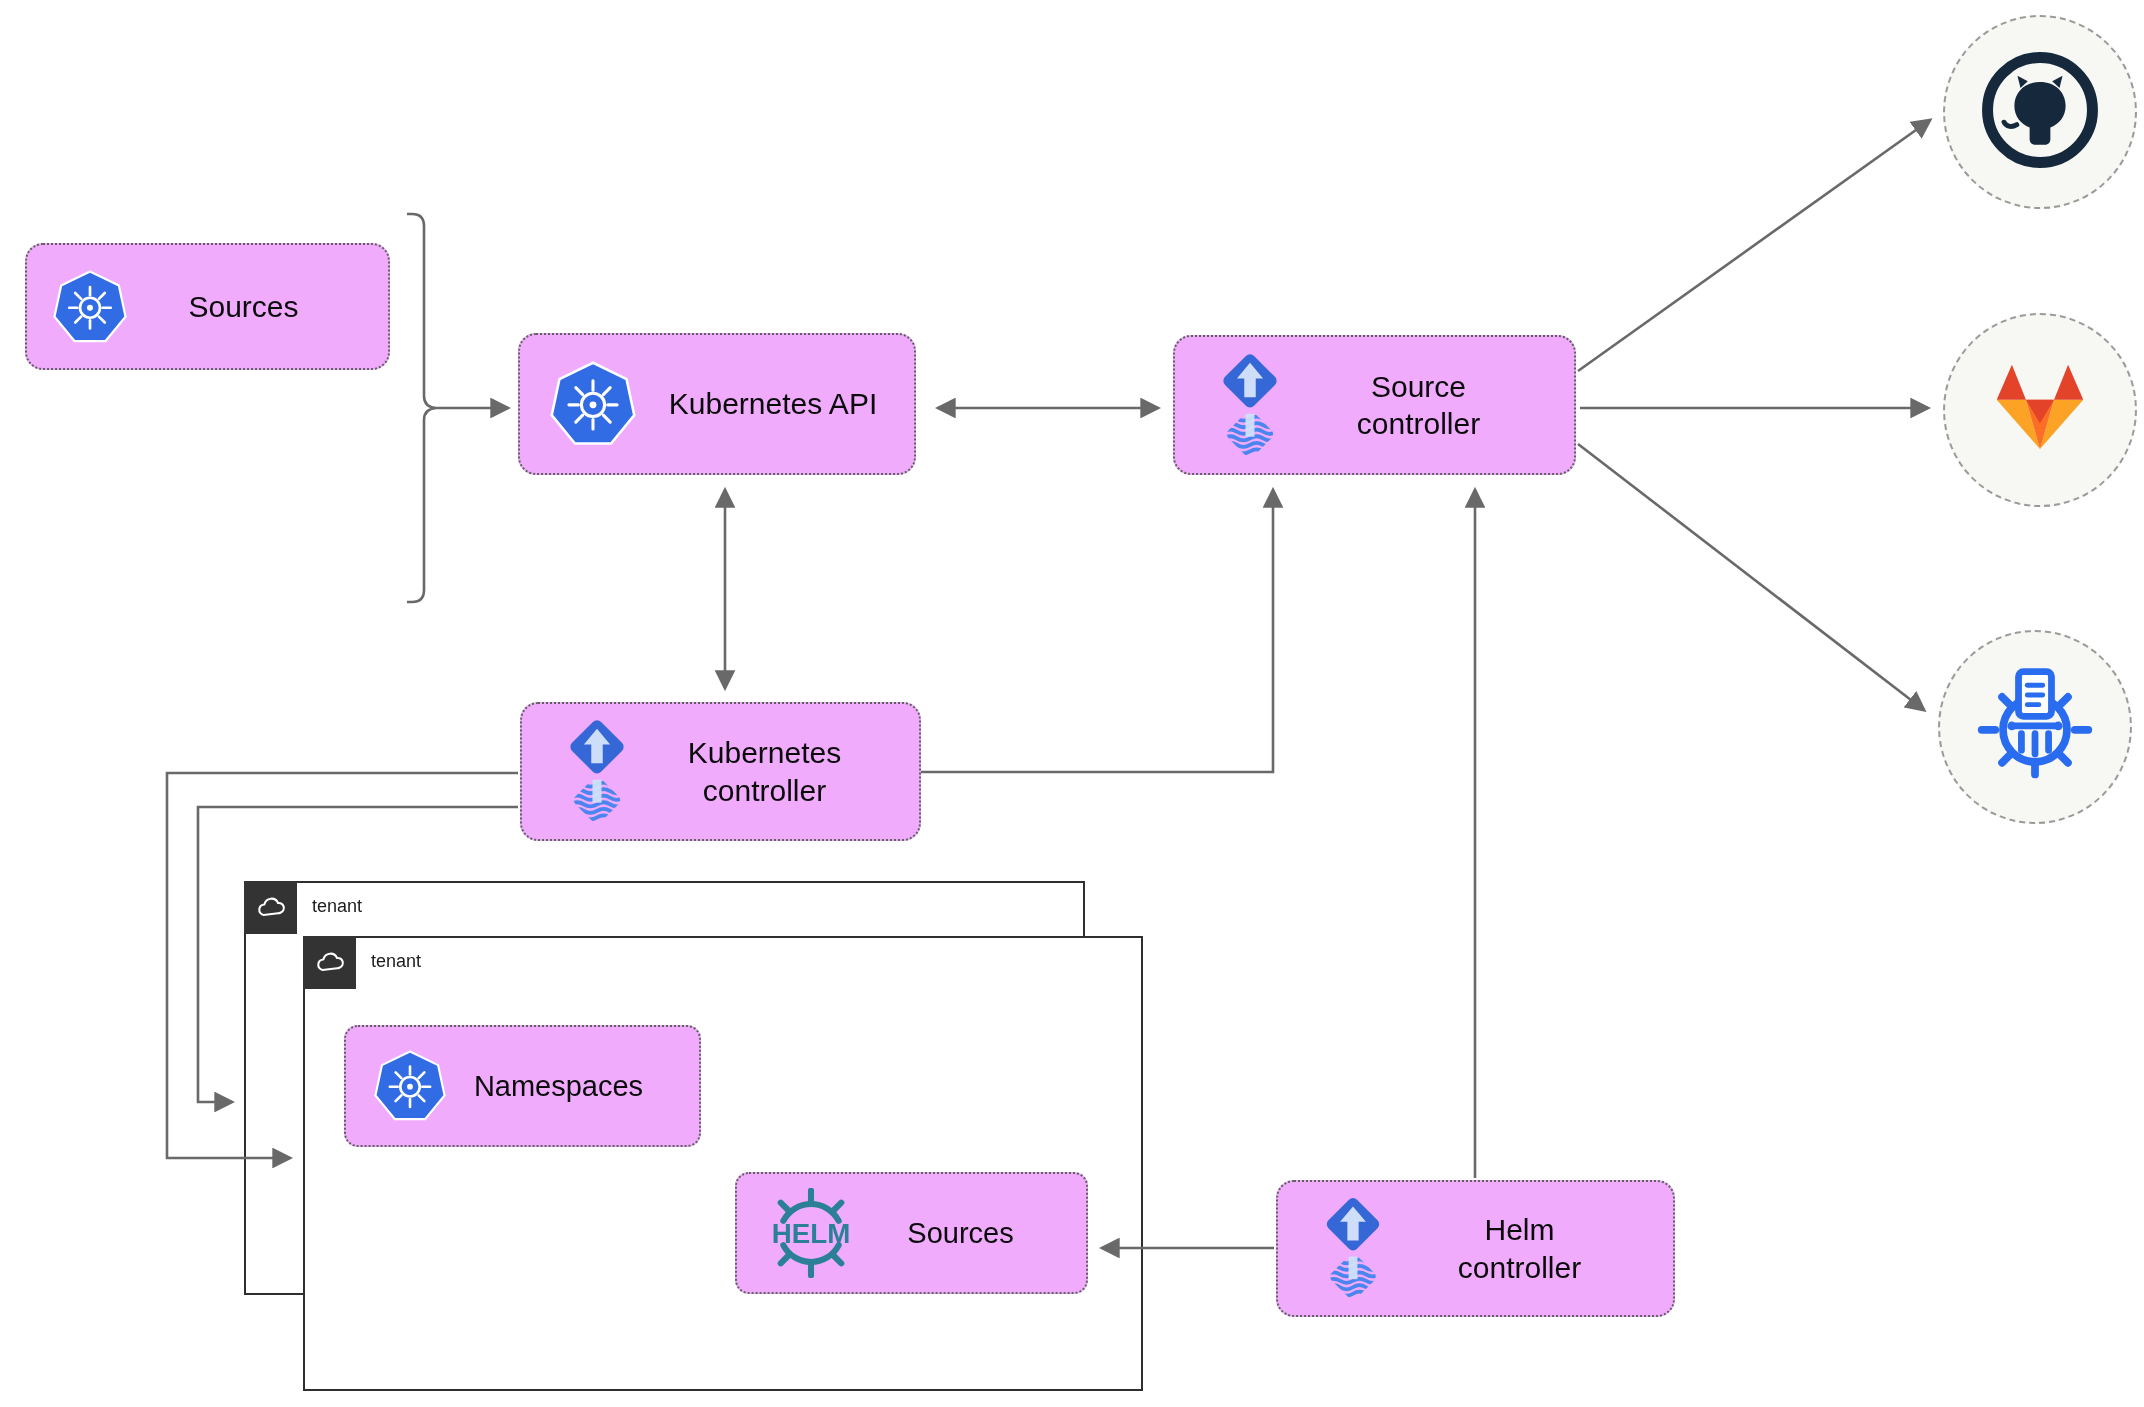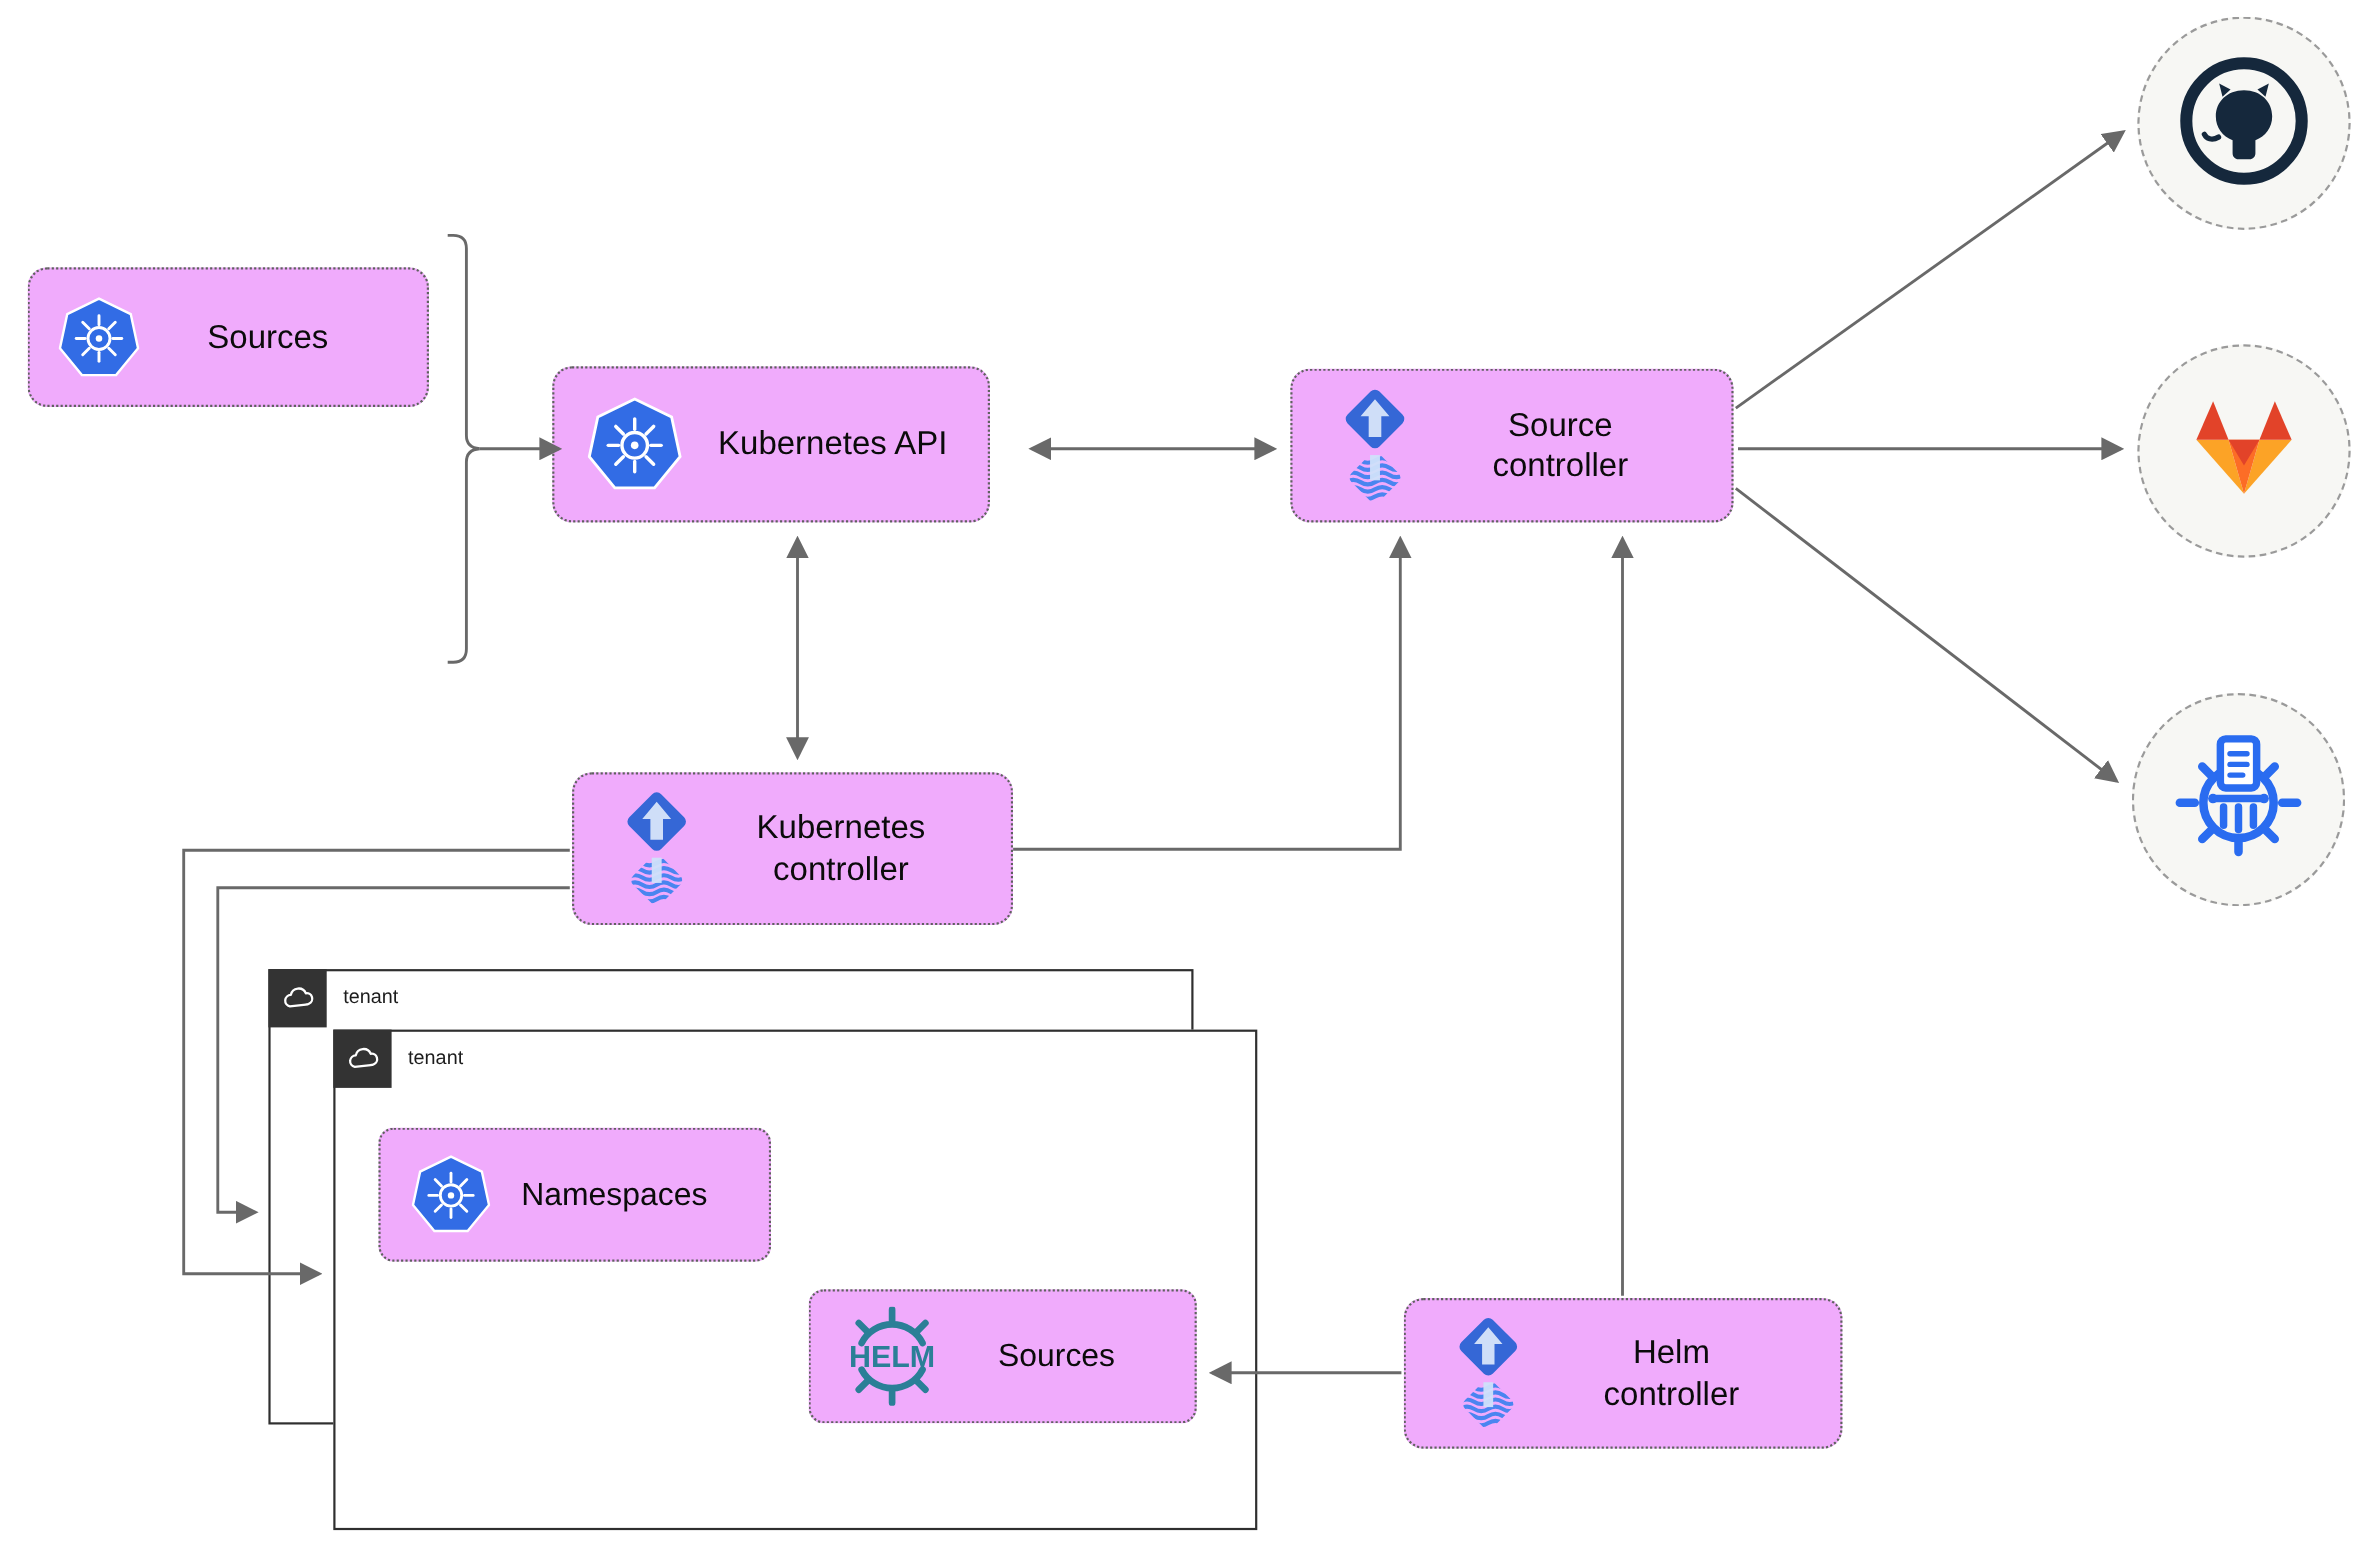--- a/index.html
+++ b/index.html
@@ -86,21 +86,21 @@
   <div class="node" style="left:25px; top:243px; width:365px; height:127px;">
     <span class="icon" style="margin-left:26px;">
       <svg width="74" height="74" viewBox="0 0 100 100">
           <use href="#k8s-logo"></use>
         </svg>
     </span>
     <span class="lbl">Sources</span>
   </div>
 
 
-  <div class="node" style="left:502px; top:333px; width:398px; height:142px;gap:24px;">
+  <div class="node" style="left:518px; top:333px; width:398px; height:142px;gap:24px;">
     <span class="icon" style="margin-left:30px;">
       <svg width="86" height="86" viewBox="0 0 100 100">
           <use href="#k8s-logo"></use>
         </svg>
     </span>
     <span class="lbl">Kubernetes API</span>
   </div>
 
   <div class="node" style="left:1173px; top:335px; width:403px; height:140px;">
     <span class="icon" style="margin-left:34px;">

